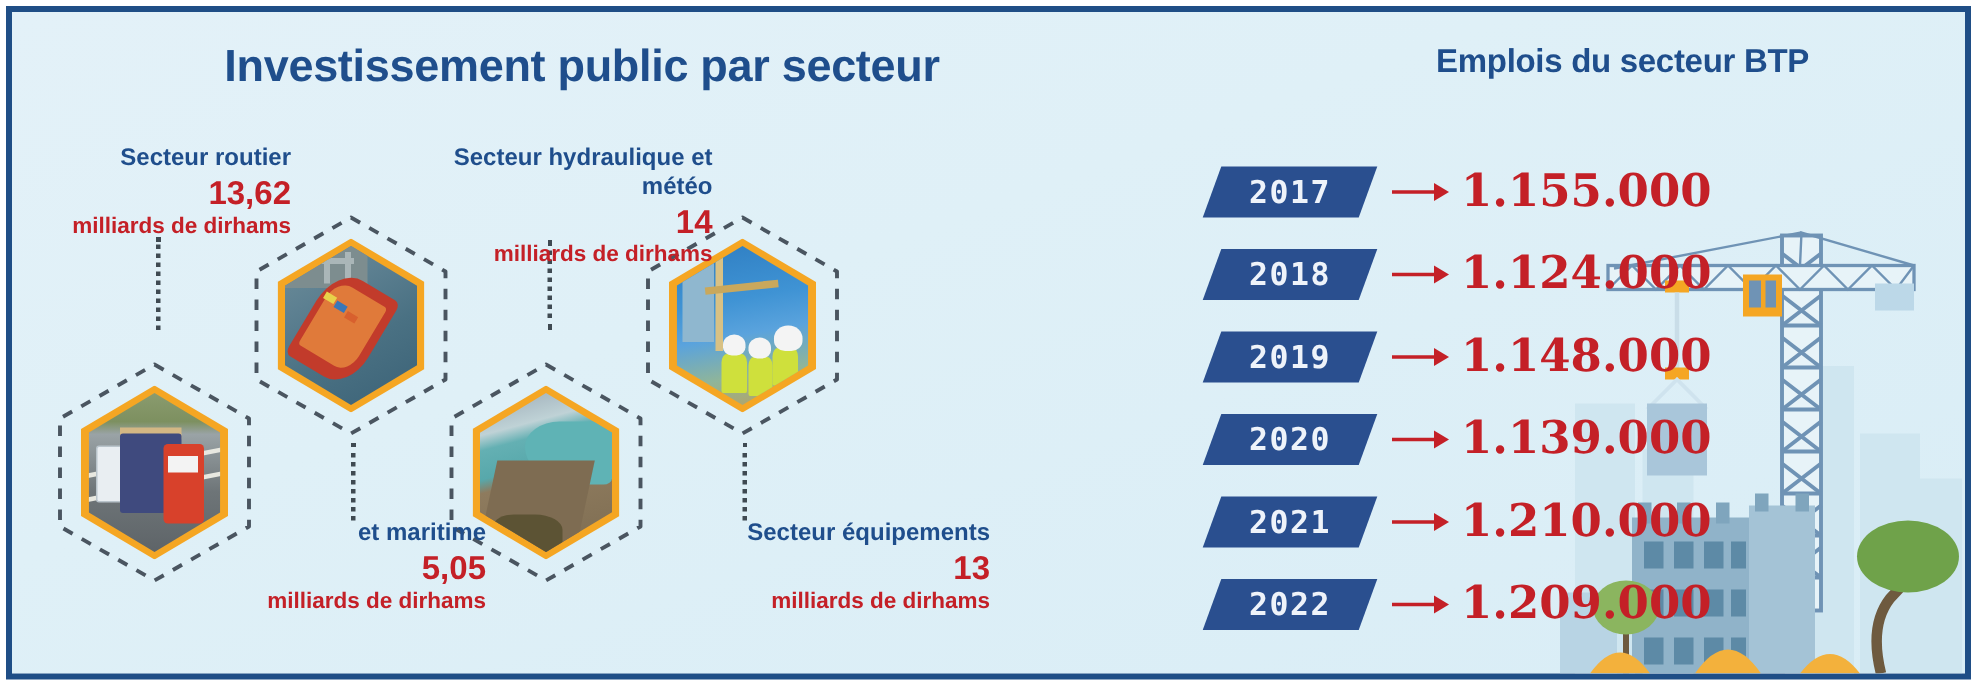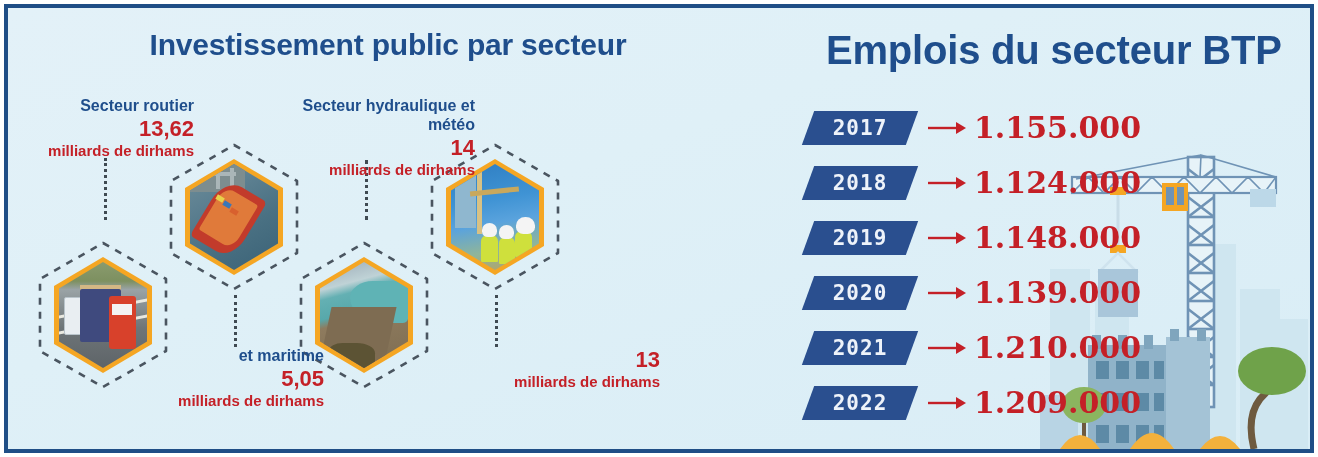--- a/index.html
+++ b/index.html
@@ -18,21 +18,21 @@
 
   
   .title{
     position:absolute;
     color:#1f4e8c;
     font-weight:bold;
     letter-spacing:-0.2px;
     white-space:nowrap;
   }
   #title-left{left:140px;top:20px;width:480px;text-align:center;font-size:30px;}
-  #title-right{left:818px;top:20px;width:380px;text-align:left;font-size:40px;}
+  #title-right{left:818px;top:20px;width:380px;text-align:right;font-size:22px;}
 
   
   .hexcell{position:absolute;}
   .hex-img{
     position:absolute;
     left:14px;top:14px;
     width:calc(100% - 28px);height:calc(100% - 28px);
     -webkit-clip-path:polygon(50% 0%,100% 25%,100% 75%,50% 100%,0% 75%,0% 25%);
     clip-path:polygon(50% 0%,100% 25%,100% 75%,50% 100%,0% 75%,0% 25%);
     background:#f5a623;
@@ -215,20 +215,21 @@
     <div class="unit">milliards de dirhams</div>
   </div>
 
   <div class="sector" style="left:247px;top:88px;width:220px;">
     <div class="name">Secteur hydraulique et météo</div>
     <div class="val">14</div>
     <div class="unit">milliards de dirhams</div>
   </div>
 
   <div class="sector" style="left:452px;top:338px;width:200px;">
+    <div class="name">Secteur équipements</div>
     <div class="val">13</div>
     <div class="unit">milliards de dirhams</div>
   </div>
 
   <div class="title" id="title-right">Emplois du secteur BTP</div>
 
   <svg class="scene" viewBox="0 0 270 300">
 
     <g fill="#cfe6f0">
       <rect x="10" y="120" width="40" height="180"></rect>

